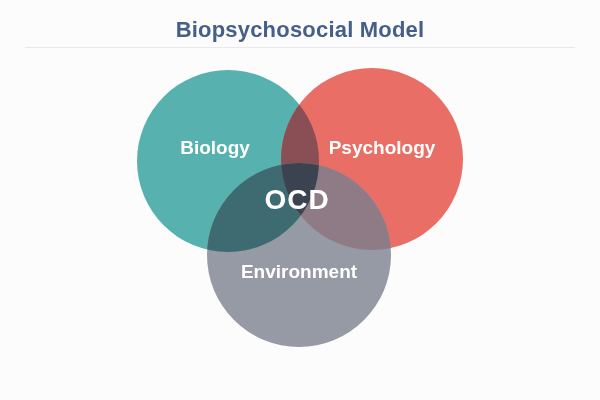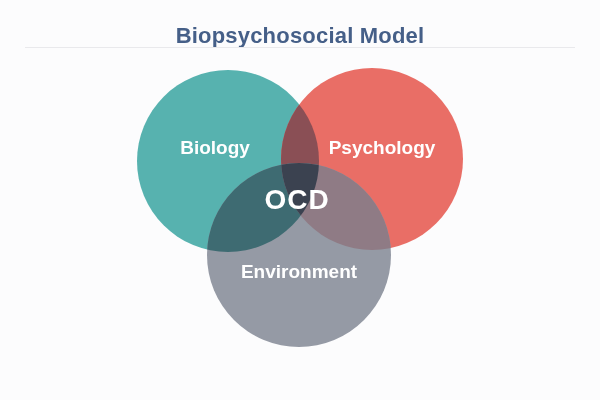--- a/index.html
+++ b/index.html
@@ -18,21 +18,21 @@
   }
   .header {
     position: absolute;
     top: 0;
     left: 0;
     width: 600px;
     text-align: center;
     z-index: 2;
   }
   .header h1 {
-    margin: 10px;
+    margin: 4px;
     padding-top: 13px;
     font-size: 22px;
     font-weight: bold;
     letter-spacing: 0.2px;
     color: #455F88;
   }
   .divider {
     position: absolute;
     top: 47px;
     left: 25px;

